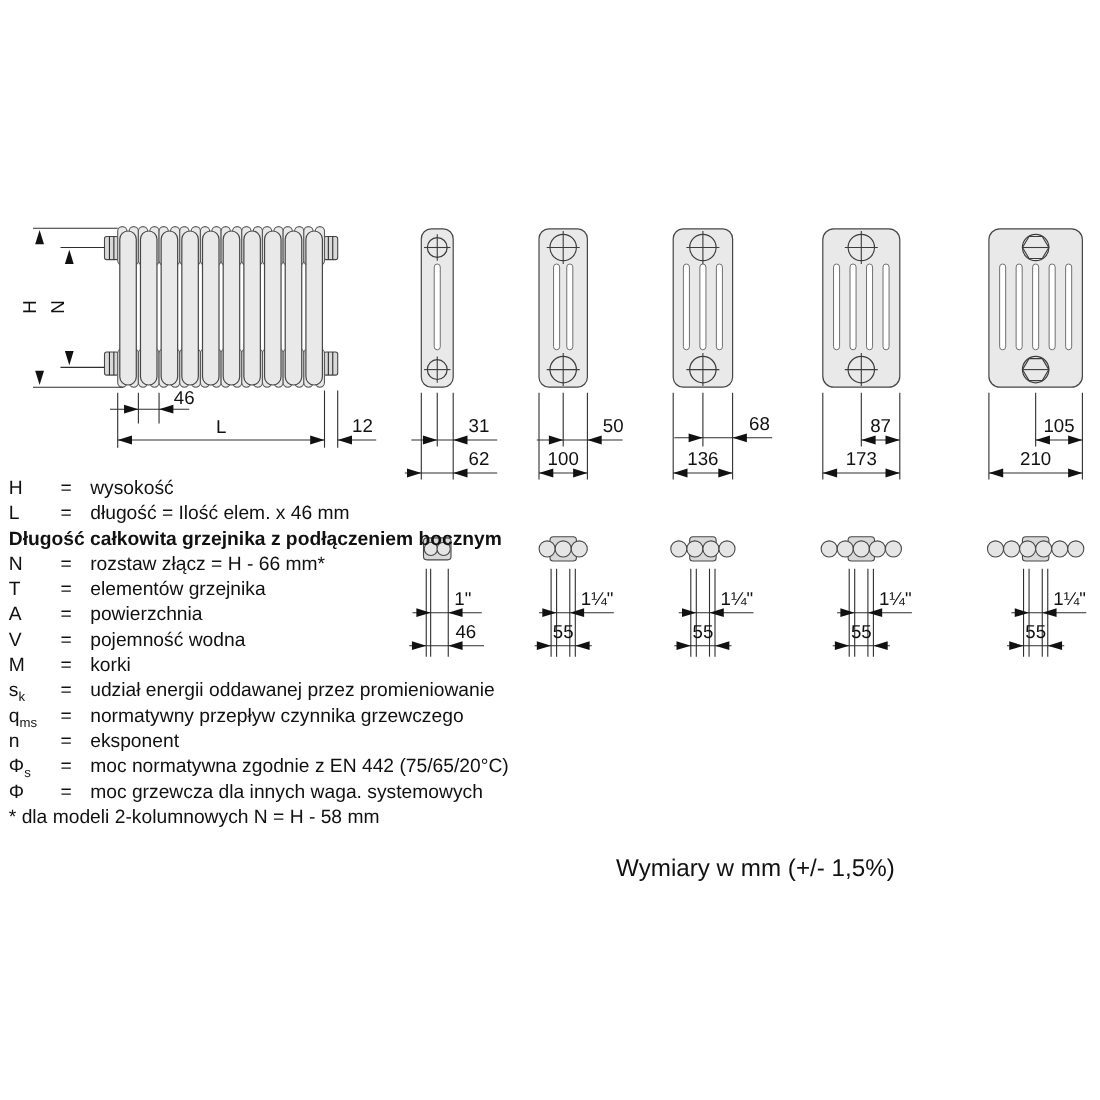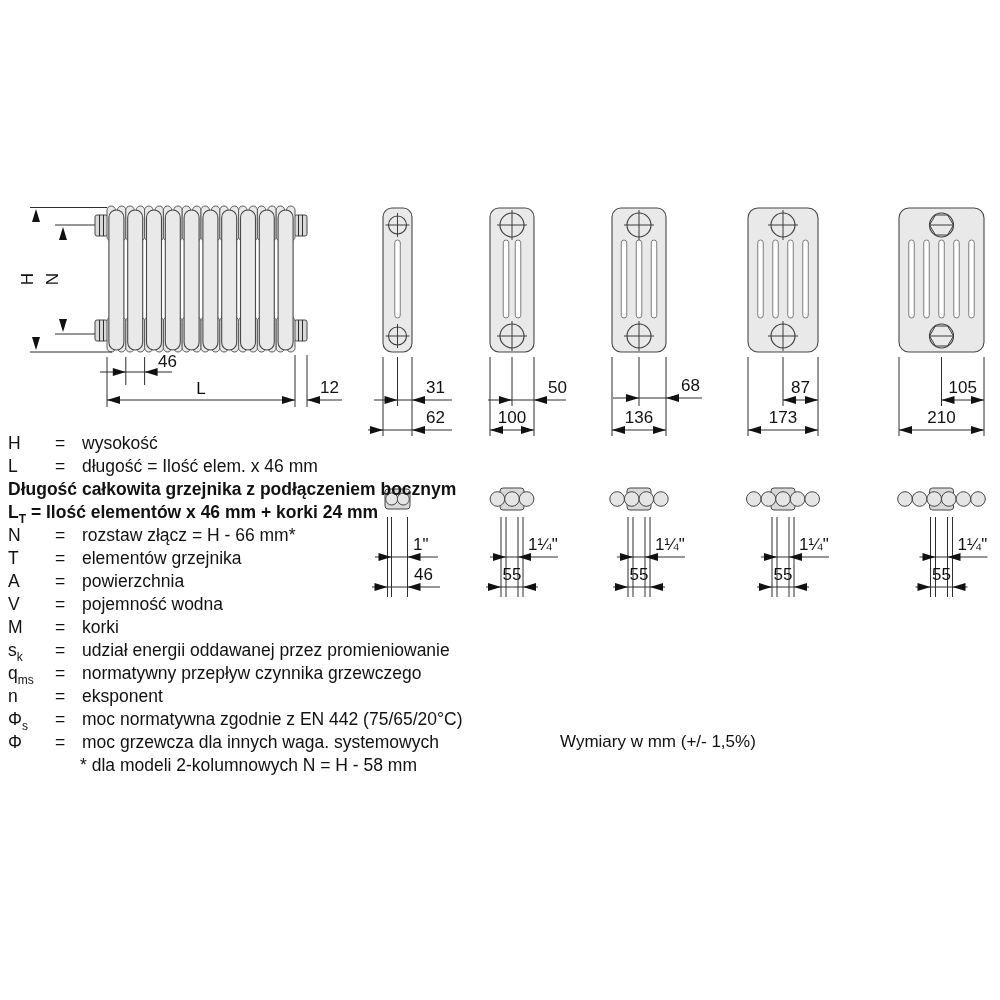--- a/index.html
+++ b/index.html
@@ -15,23 +15,23 @@
   .plline{fill:none;stroke:#3c3c3c;stroke-width:1;}
   .hub{fill:#d9d9d9;stroke:#474747;stroke-width:1;}
   .tvc{fill:#e5e5e5;stroke:#474747;stroke-width:1;}
   .dln{stroke:#2e2e2e;stroke-width:1;fill:none;}
   .arr{fill:#111;stroke:none;}
   text.dim{font:17px "Liberation Sans", sans-serif;fill:#111;}
   
   #legend{position:absolute;left:8px;top:432px;width:540px;font-size:17.5px;line-height:23px;}
   .lrow{display:grid;grid-template-columns:47px 27px 1fr;height:23px;white-space:nowrap;}
   .lrow.full{display:block;font-weight:bold;}
-  .lrow.indent{display:block;margin-left:72px;}
+  .lrow.indent{display:block;}
   .lrow sub{font-size:12px;}
-  #units-note{position:absolute;left:560px;top:732px;font-size:17px;white-space:nowrap;}
+  #units-note{position:absolute;left:560px;top:776px;font-size:22px;white-space:nowrap;}
 </style>
 </head>
 <body>
 
 <div id="canvas">
 
 <svg width="1000" height="1000" viewBox="0 0 1000 1000">
   <defs>
     <g id="rel">
       <rect class="hump" x="0" y="206" width="8.4" height="35" rx="4.2"></rect>
@@ -330,23 +330,20 @@
         <span>wysokość</span>
   </div>
   <div class="lrow">
     <span><span>L</span><sub></sub></span>
         <span>=</span>
         <span>długość = Ilość elem. x 46 mm</span>
   </div>
   <div class="lrow full">
     <span>Długość całkowita grzejnika z podłączeniem bocznym</span>
   </div>
-  <div class="lrow full">
-    <span><span>L</span><sub>T</sub></span> <span>= Ilość elementów x 46 mm + korki 24 mm</span>
-  </div>
   <div class="lrow">
     <span><span>N</span><sub></sub></span>
         <span>=</span>
         <span>rozstaw złącz = H - 66 mm*</span>
   </div>
   <div class="lrow">
     <span><span>T</span><sub></sub></span>
         <span>=</span>
         <span>elementów grzejnika</span>
   </div>

